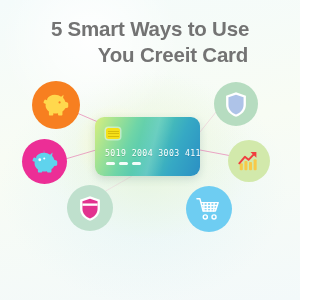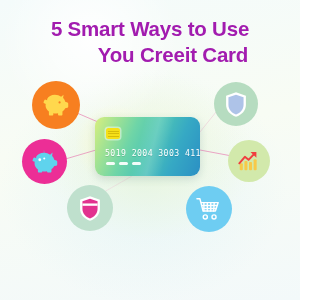--- a/index.html
+++ b/index.html
@@ -42,21 +42,21 @@
   
   .title {
     position: absolute;
     left: 0; top: 16px;
     width: 300px;
     text-align: center;
     font-size: 20.5px;
     font-weight: 700;
     line-height: 26px;
     letter-spacing: -0.2px;
-    color: #a21caf;
+    color: #737373;
   }
   .title-l2 { display: block; margin-left: 46px; }
   
   .card {
     position: absolute;
     left: 95px; top: 117px;
     width: 105px; height: 59px;
     border-radius: 9px;
     background: linear-gradient(113deg,
         #d8ef7e 0%,

